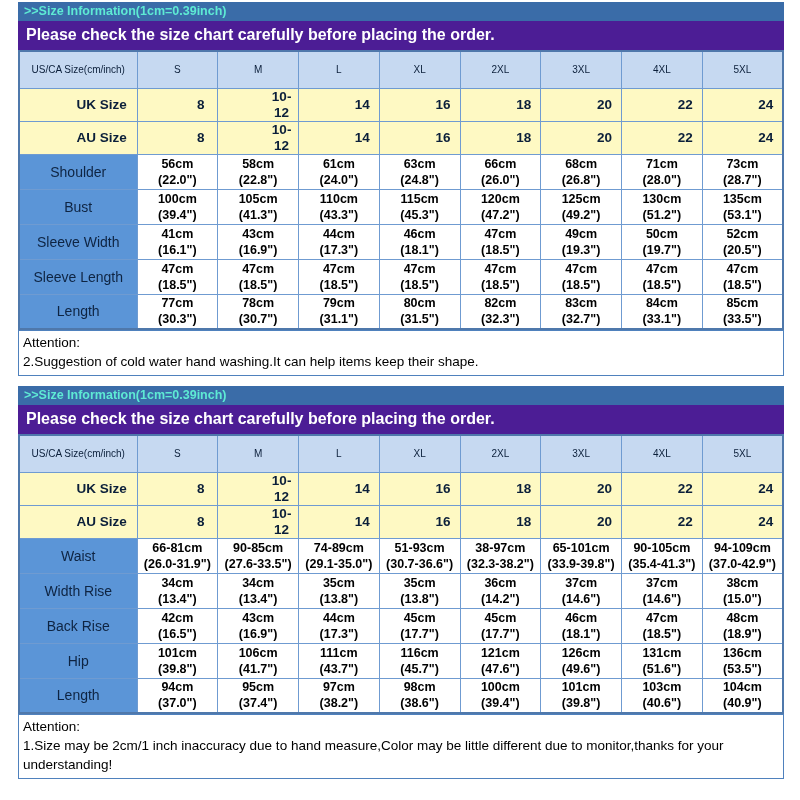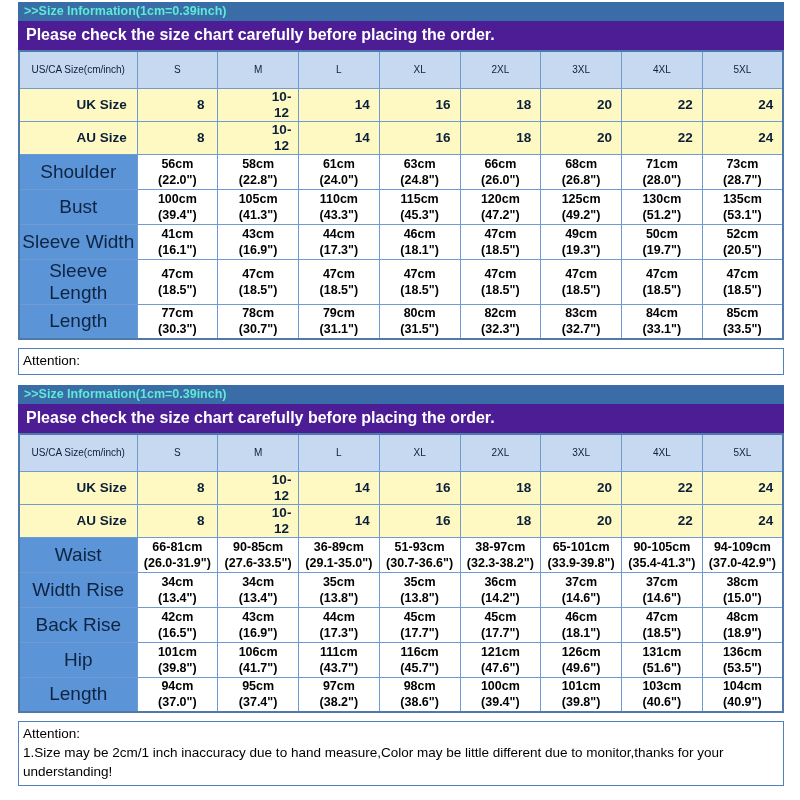--- a/index.html
+++ b/index.html
@@ -68,36 +68,36 @@
     font-size: 13.5px;
     font-weight: bold;
     color: #0b1f3a;
     line-height: 16px;
     padding-left: 48px;
   }
 
   tr.measure-row { height: 35px; }
   tr.measure-row th.row-label {
     background: #5b95d7;
-    font-size: 19px;
+    font-size: 14px;
     font-weight: 400;
     color: #0e2442;
   }
   td.m-cell { background: #fff; }
   td.m-cell .cm, td.m-cell .inch {
     font-size: 12.5px;
     font-weight: bold;
     line-height: 16px;
     color: #000;
     white-space: nowrap;
   }
 
   .attention {
     border: 1px solid #4f81bd;
-    margin-top: 8px;
+    margin-top: 0;
     padding: 2px 4px 4px 4px;
     font-size: 13.5px;
     line-height: 19px;
     color: #000;
   }
   .attention p { margin: 0; }
 
   .section-gap { height: 10px; }
 </style>
 </head>
@@ -326,20 +326,21 @@
             </td>
             <td class="m-cell">
               <div class="cm">85cm</div>
               <div class="inch">(33.5")</div>
             </td>
           </tr>
         </tbody>
       </table>
     <div class="attention">
       <p>Attention:</p>
+      <p>2.Suggestion of cold water hand washing.It can help items keep their shape.</p>
     </div>
   </div>
 
   <div class="section-gap"></div>
 
   <div class="section">
     <div class="bar1">&gt;&gt;Size Information(1cm=0.39inch)</div>
     <div class="bar2">Please check the size chart carefully before placing the order.</div>
     <table class="size-table">
         <colgroup>
@@ -391,21 +392,21 @@
             <th class="row-label">Waist</th>
             <td class="m-cell">
               <div class="cm">66-81cm</div>
               <div class="inch">(26.0-31.9")</div>
             </td>
             <td class="m-cell">
               <div class="cm">90-85cm</div>
               <div class="inch">(27.6-33.5")</div>
             </td>
             <td class="m-cell">
-              <div class="cm">36-89cm</div>
+              <div class="cm">74-89cm</div>
               <div class="inch">(29.1-35.0")</div>
             </td>
             <td class="m-cell">
               <div class="cm">51-93cm</div>
               <div class="inch">(30.7-36.6")</div>
             </td>
             <td class="m-cell">
               <div class="cm">38-97cm</div>
               <div class="inch">(32.3-38.2")</div>
             </td>

